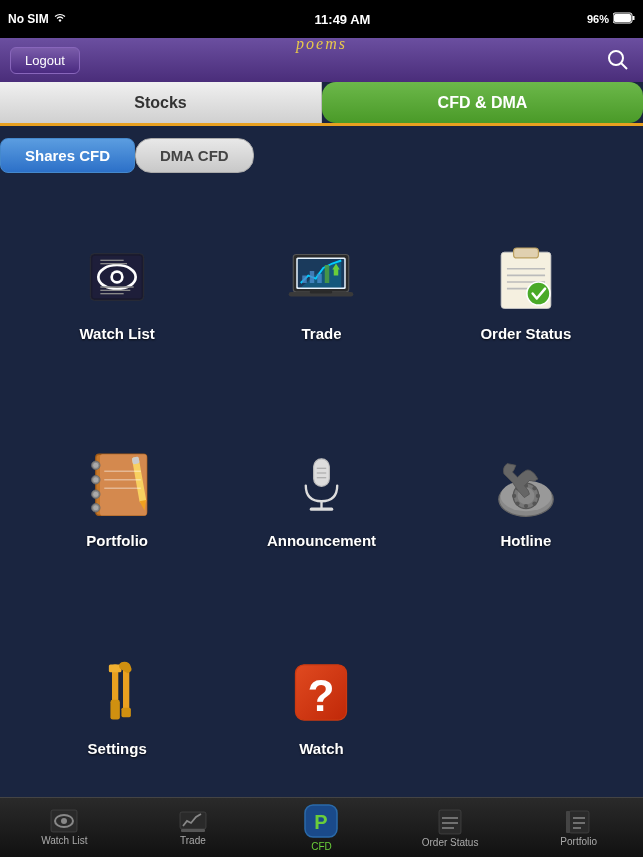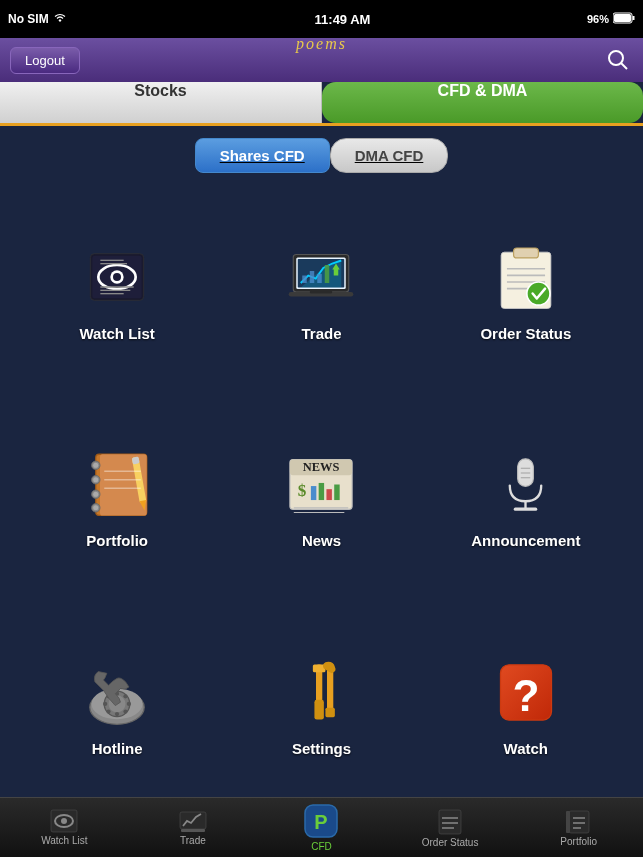--- a/index.html
+++ b/index.html
@@ -71,44 +71,44 @@
 
     
     #main-tabs {
       display: flex;
       height: 44px;
       border-bottom: 3px solid #e8a020;
     }
     .main-tab {
       flex: 1;
       display: flex;
+      align-items: center;
       justify-content: center;
       font-size: 16px;
       font-weight: 600;
       cursor: pointer;
     }
     .main-tab.inactive {
       background: linear-gradient(180deg, #f0f0f0 0%, #d0d0d0 100%);
       color: #333;
       border-right: 1px solid #bbb;
     }
     .main-tab.active {
       background: linear-gradient(180deg, #6cb84a 0%, #4a9a28 100%);
       color: #fff;
       border-radius: 14px;
     }
 
     
     #sub-tabs {
       display: flex;
-      justify-content: center;
+      justify-content: flex-start;
       gap: 0;
       padding: 12px 0 8px 0;
       background: #1a2540;
-      text-decoration: underline;
     }
     .sub-tab {
       padding: 8px 24px;
       border-radius: 8px;
       font-size: 15px;
       font-weight: 600;
       cursor: pointer;
     }
     .sub-tab.active {
       background: linear-gradient(180deg, #5b9de0 0%, #2c70c8 100%);
@@ -342,42 +342,20 @@
         <rect x="62" y="8" width="8" height="8" rx="2" fill="#ccc" transform="rotate(-10, 66, 35)"></rect>
 
         <line x1="25" y1="25" x2="68" y2="25" stroke="rgba(255,255,255,0.4)" stroke-width="1.5"></line>
         <line x1="25" y1="35" x2="68" y2="35" stroke="rgba(255,255,255,0.4)" stroke-width="1.5"></line>
         <line x1="25" y1="45" x2="68" y2="45" stroke="rgba(255,255,255,0.4)" stroke-width="1.5"></line>
       </svg>
     </div>
     <span class="grid-label">Portfolio</span>
   </div>
 
-  <div class="grid-item">
-    <div class="grid-icon">
-      <svg class="icon-news-svg" viewBox="0 0 90 80">
-
-        <rect x="5" y="8" width="80" height="64" rx="4" fill="#e8e0cc" stroke="#bbb" stroke-width="1.5"></rect>
-
-        <rect x="5" y="8" width="80" height="20" rx="4" fill="#d0c8b0"></rect>
-        <text x="45" y="23" text-anchor="middle" font-size="16" font-weight="900" fill="#222" font-family="Georgia">NEWS</text>
-
-        <text x="15" y="55" font-size="22" fill="#5a8a2a" font-weight="bold" font-family="Georgia">$</text>
-
-        <rect x="32" y="42" width="7" height="18" fill="#4a8ccc"></rect>
-        <rect x="42" y="38" width="7" height="22" fill="#4a9c44"></rect>
-        <rect x="52" y="46" width="7" height="14" fill="#cc4a4a"></rect>
-        <rect x="62" y="40" width="7" height="20" fill="#4a9c44"></rect>
-
-        <line x1="10" y1="70" x2="80" y2="70" stroke="#bbb" stroke-width="1.5"></line>
-        <line x1="10" y1="76" x2="75" y2="76" stroke="#bbb" stroke-width="1.5"></line>
-      </svg>
-    </div>
-    <span class="grid-label">News</span>
-  </div>
 
 
   <div class="grid-item">
     <div class="grid-icon">
       <svg class="icon-announcement-svg" viewBox="0 0 70 80">
 
         <rect x="25" y="8" width="20" height="35" rx="10" fill="#ddd" stroke="#bbb" stroke-width="1.5"></rect>
 
         <path d="M15 42 Q15 62 35 62 Q55 62 55 42" stroke="#ddd" stroke-width="3" fill="none" stroke-linecap="round"></path>
 

